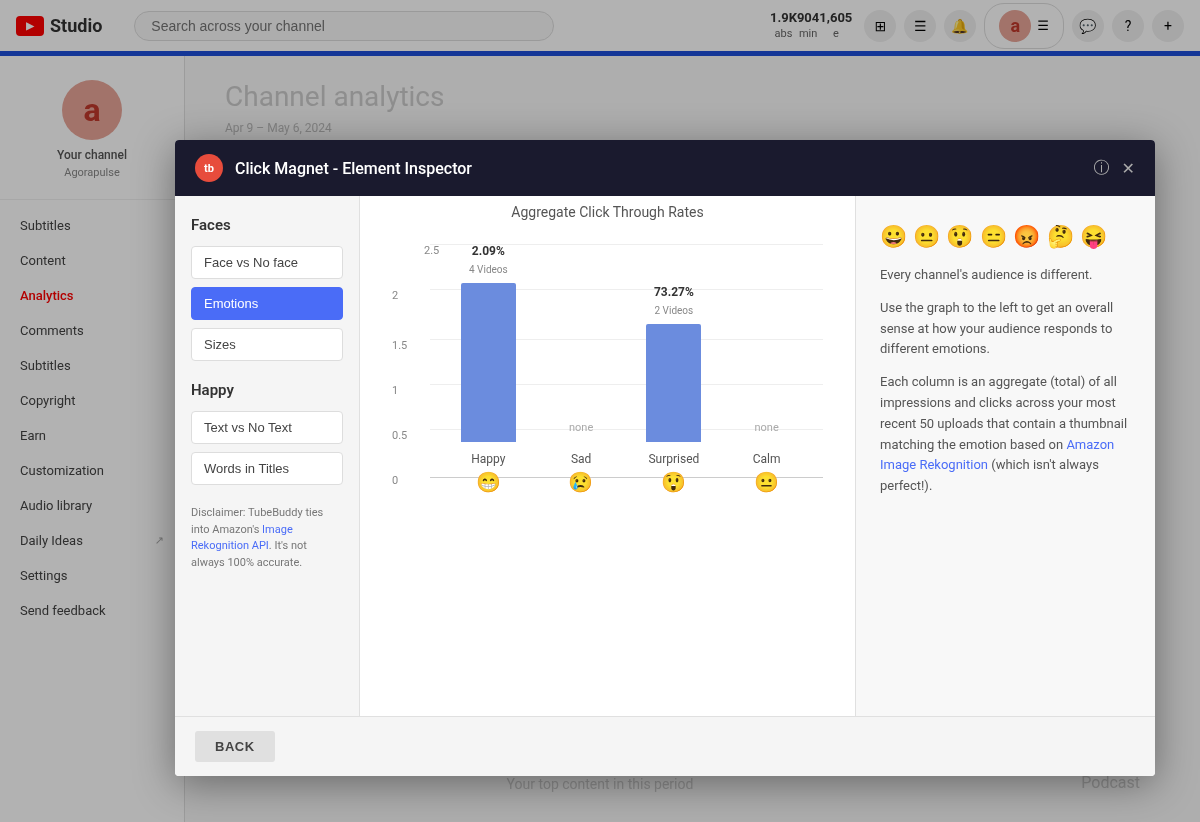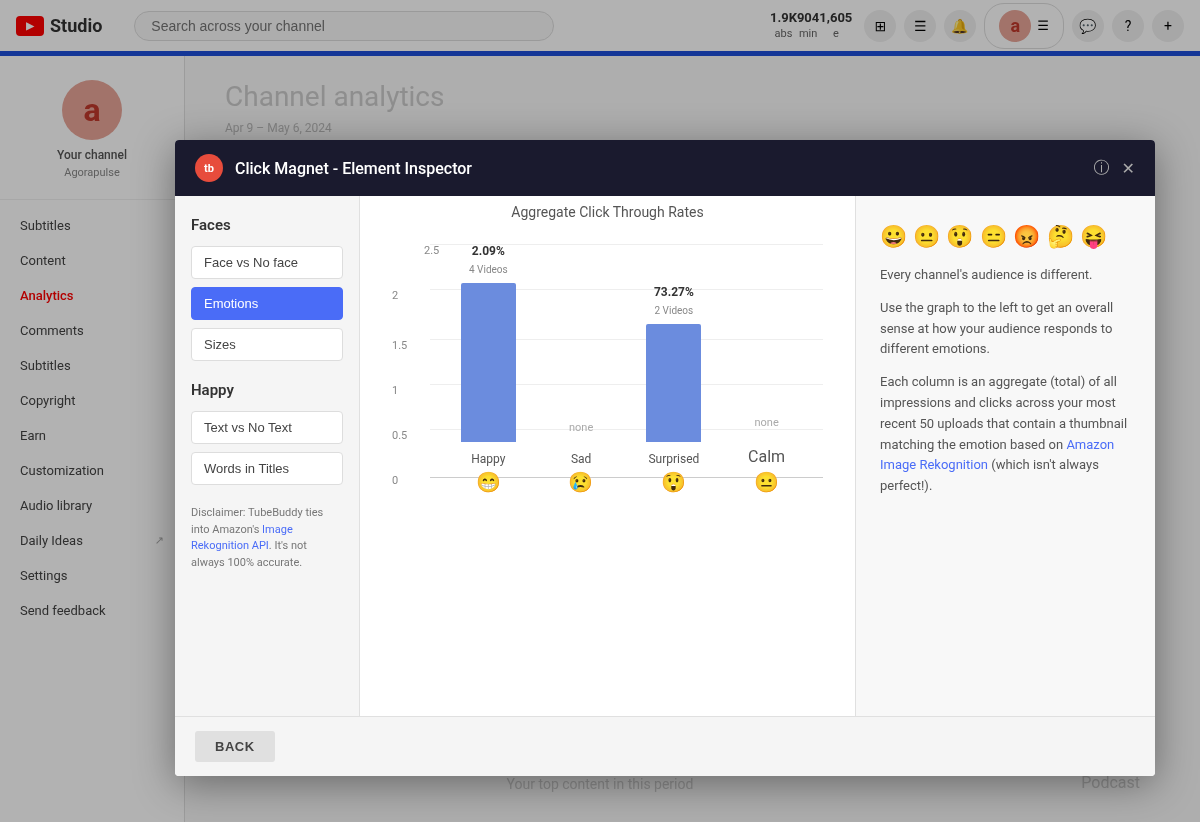--- a/index.html
+++ b/index.html
@@ -269,21 +269,21 @@
             <div class="bar-label-top">73.27%</div>
             <div class="bar-sublabel">2 Videos</div>
             <div class="bar" style="height:118px; width:55px; background:#6b8cde; border-radius:2px 2px 0 0;"></div>
             <div style="margin-top:6px; font-size:12px; color:#555;">Surprised</div>
             <div style="font-size:20px;">😲</div>
           </div>
 
           <div class="chart-col" style="display:flex;flex-direction:column;align-items:center;justify-content:flex-end;height:100%;">
             <div style="font-size:11px;color:#aaa;margin-bottom:4px;">none</div>
             <div class="bar" style="height:0px; width:55px; background:#6b8cde;"></div>
-            <div style="margin-top:6px; font-size:16px; color:#555;">Calm</div>
+            <div style="margin-top:6px; font-size:12px; color:#555;">Calm</div>
             <div style="font-size:20px;">😐</div>
           </div>
 
         </div>
       </div>
     </div>
 
     <div class="info-panel">
       <div class="info-emojis">
         <span>😀</span>

